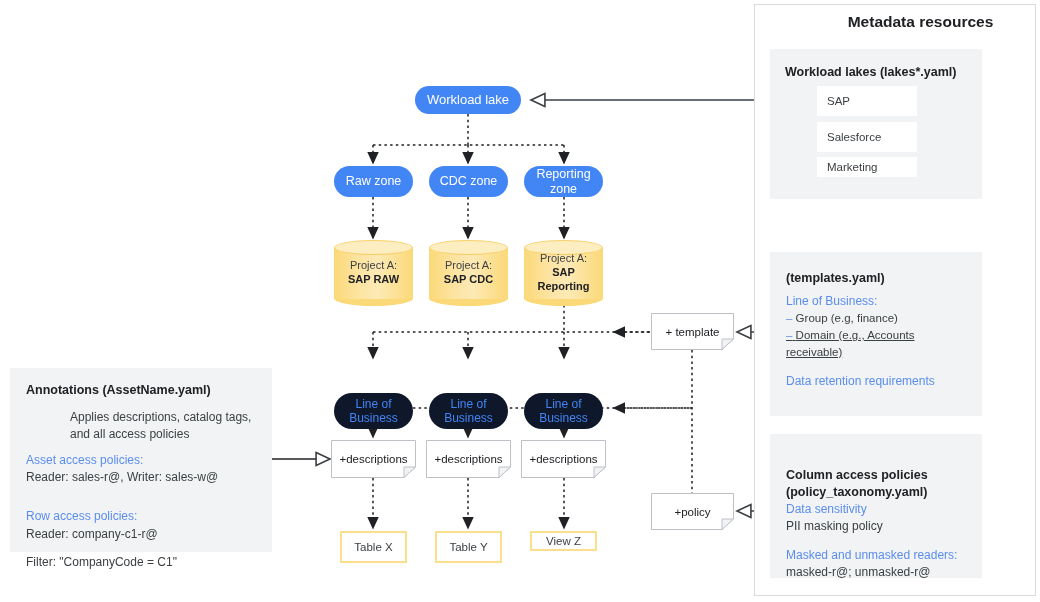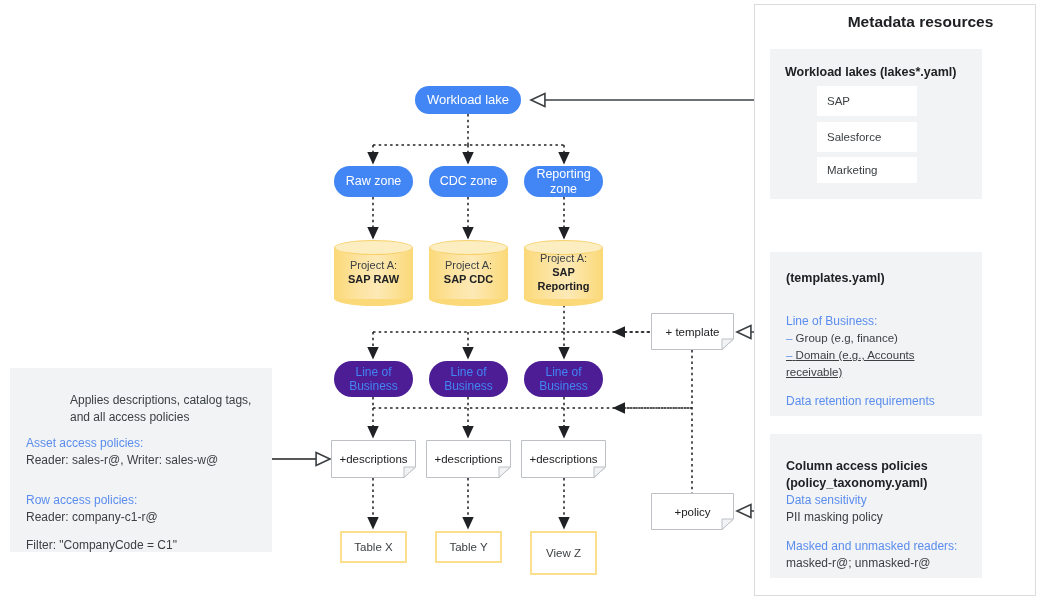--- a/index.html
+++ b/index.html
@@ -37,30 +37,31 @@
     justify-content: center;
     text-align: center;
     font-size: 12.5px;
     line-height: 1.15;
     z-index: 3;
   }
   .pill.lake { font-size: 13px; }
 
   
   .pill-light {
-    background: #4c1d95;
+    background: #0f172a;
     color: #4285f4;
     border-radius: 999px;
     display: flex;
     align-items: center;
     justify-content: center;
     text-align: center;
     font-size: 12px;
     line-height: 1.2;
     z-index: 3;
+    margin-top: 32px;
   }
 
   
   .cyl {
     z-index: 3;
   }
   .cyl .cyl-body {
     position: absolute;
     left: 0; top: 7px;
     width: 100%;
@@ -310,72 +311,73 @@
   <div class="note-wrap" style="left:521px;top:440px;width:85px;height:38px;">
     <svg class="note-svg" width="85" height="38" viewBox="0 0 85 38">
       <path d="M0.5,0.5 H84.5 V27 L73,37.5 H0.5 Z" fill="#ffffff" stroke="#bdc1c6" stroke-width="1"></path>
       <path d="M84.5,27 L73,37.5 L73,27 Z" fill="#f1f3f4" stroke="#bdc1c6" stroke-width="1"></path>
     </svg>
     <div class="note-text">+descriptions</div>
   </div>
 
   <div class="node tbox" style="left:340px;top:531px;width:67px;height:32px;">Table X</div>
   <div class="node tbox" style="left:435px;top:531px;width:67px;height:32px;">Table Y</div>
-  <div class="node tbox" style="left:530px;top:531px;width:67px;height:44px;">View Z</div>
+  <div class="node tbox" style="left:530px;top:531px;width:67px;height:20px;">View Z</div>
 
   <div class="note-wrap" style="left:651px;top:313px;width:83px;height:37px;">
     <svg class="note-svg" width="83" height="37" viewBox="0 0 83 37">
       <path d="M0.5,0.5 H82.5 V26 L71,36.5 H0.5 Z" fill="#ffffff" stroke="#bdc1c6" stroke-width="1"></path>
       <path d="M82.5,26 L71,36.5 L71,26 Z" fill="#f1f3f4" stroke="#bdc1c6" stroke-width="1"></path>
     </svg>
     <div class="note-text">+ template</div>
   </div>
 
   <div class="note-wrap" style="left:651px;top:493px;width:83px;height:37px;">
     <svg class="note-svg" width="83" height="37" viewBox="0 0 83 37">
       <path d="M0.5,0.5 H82.5 V26 L71,36.5 H0.5 Z" fill="#ffffff" stroke="#bdc1c6" stroke-width="1"></path>
       <path d="M82.5,26 L71,36.5 L71,26 Z" fill="#f1f3f4" stroke="#bdc1c6" stroke-width="1"></path>
     </svg>
     <div class="note-text">+policy</div>
   </div>
 
   <div class="gray-panel" style="position:absolute;left:10px;top:368px;width:262px;height:184px;padding:14px 16px;">
+    <div class="panel-title">Annotations (AssetName.yaml)</div>
     <div class="panel-body" style="margin-top:10px;margin-left:44px;">Applies descriptions, catalog tags, and all access policies</div>
     <div class="blue-head" style="margin-top:8px;">Asset access policies:</div>
     <div class="panel-body">Reader: sales-r@, Writer: sales-w@</div>
     <div class="blue-head" style="margin-top:22px;">Row access policies:</div>
     <div class="panel-body">Reader: company-c1-r@</div>
     <div class="panel-body" style="margin-top:11px;">Filter: "CompanyCode = C1"</div>
   </div>
 
   <div id="right-frame"></div>
   <div id="right-title">Metadata resources</div>
 
   <div class="gray-panel" style="position:absolute;left:770px;top:49px;width:212px;height:150px;">
     <div class="panel-title" style="position:absolute;left:15px;top:15px;">Workload lakes (lakes*.yaml)</div>
   </div>
   <div class="lake-item" style="left:817px;top:86px;width:100px;height:30px;">SAP</div>
   <div class="lake-item" style="left:817px;top:122px;width:100px;height:30px;">Salesforce</div>
-  <div class="lake-item" style="left:817px;top:157px;width:100px;height:26px;">Marketing</div>
+  <div class="lake-item" style="left:817px;top:157px;width:100px;height:20px;">Marketing</div>
 
   <div class="gray-panel" style="position:absolute;left:770px;top:252px;width:212px;height:164px;padding:18px 16px;">
     <div class="panel-title">(templates.yaml)</div>
-    <div class="blue-head" style="margin-top:26px;">Line of Business:</div>
+    <div class="blue-head" style="margin-top:6px;">Line of Business:</div>
     <div class="panel-body" style="font-size:11.5px;">
       <span class="dash">–</span>
       <span>Group (e.g, finance)</span>
     </div>
     <div class="panel-body" style="font-size:11.5px;text-decoration:underline;">
       <span class="dash">–</span>
       <span>Domain (e.g., Accounts receivable)</span>
     </div>
     <div class="blue-head" style="margin-top:13px;">Data retention requirements</div>
   </div>
 
-  <div class="gray-panel" style="position:absolute;left:770px;top:434px;width:212px;height:144px;padding:24px 16px;">
+  <div class="gray-panel" style="position:absolute;left:770px;top:434px;width:212px;height:144px;padding:33px 16px;">
     <div class="panel-title">Column access policies</div>
     <div class="panel-title">(policy_taxonomy.yaml)</div>
     <div class="blue-head" style="">Data sensitivity</div>
     <div class="panel-body">PII masking policy</div>
     <div class="blue-head" style="margin-top:11px;">Masked and unmasked readers:</div>
     <div class="panel-body">masked-r@; unmasked-r@</div>
   </div>
 
 </div>
 

